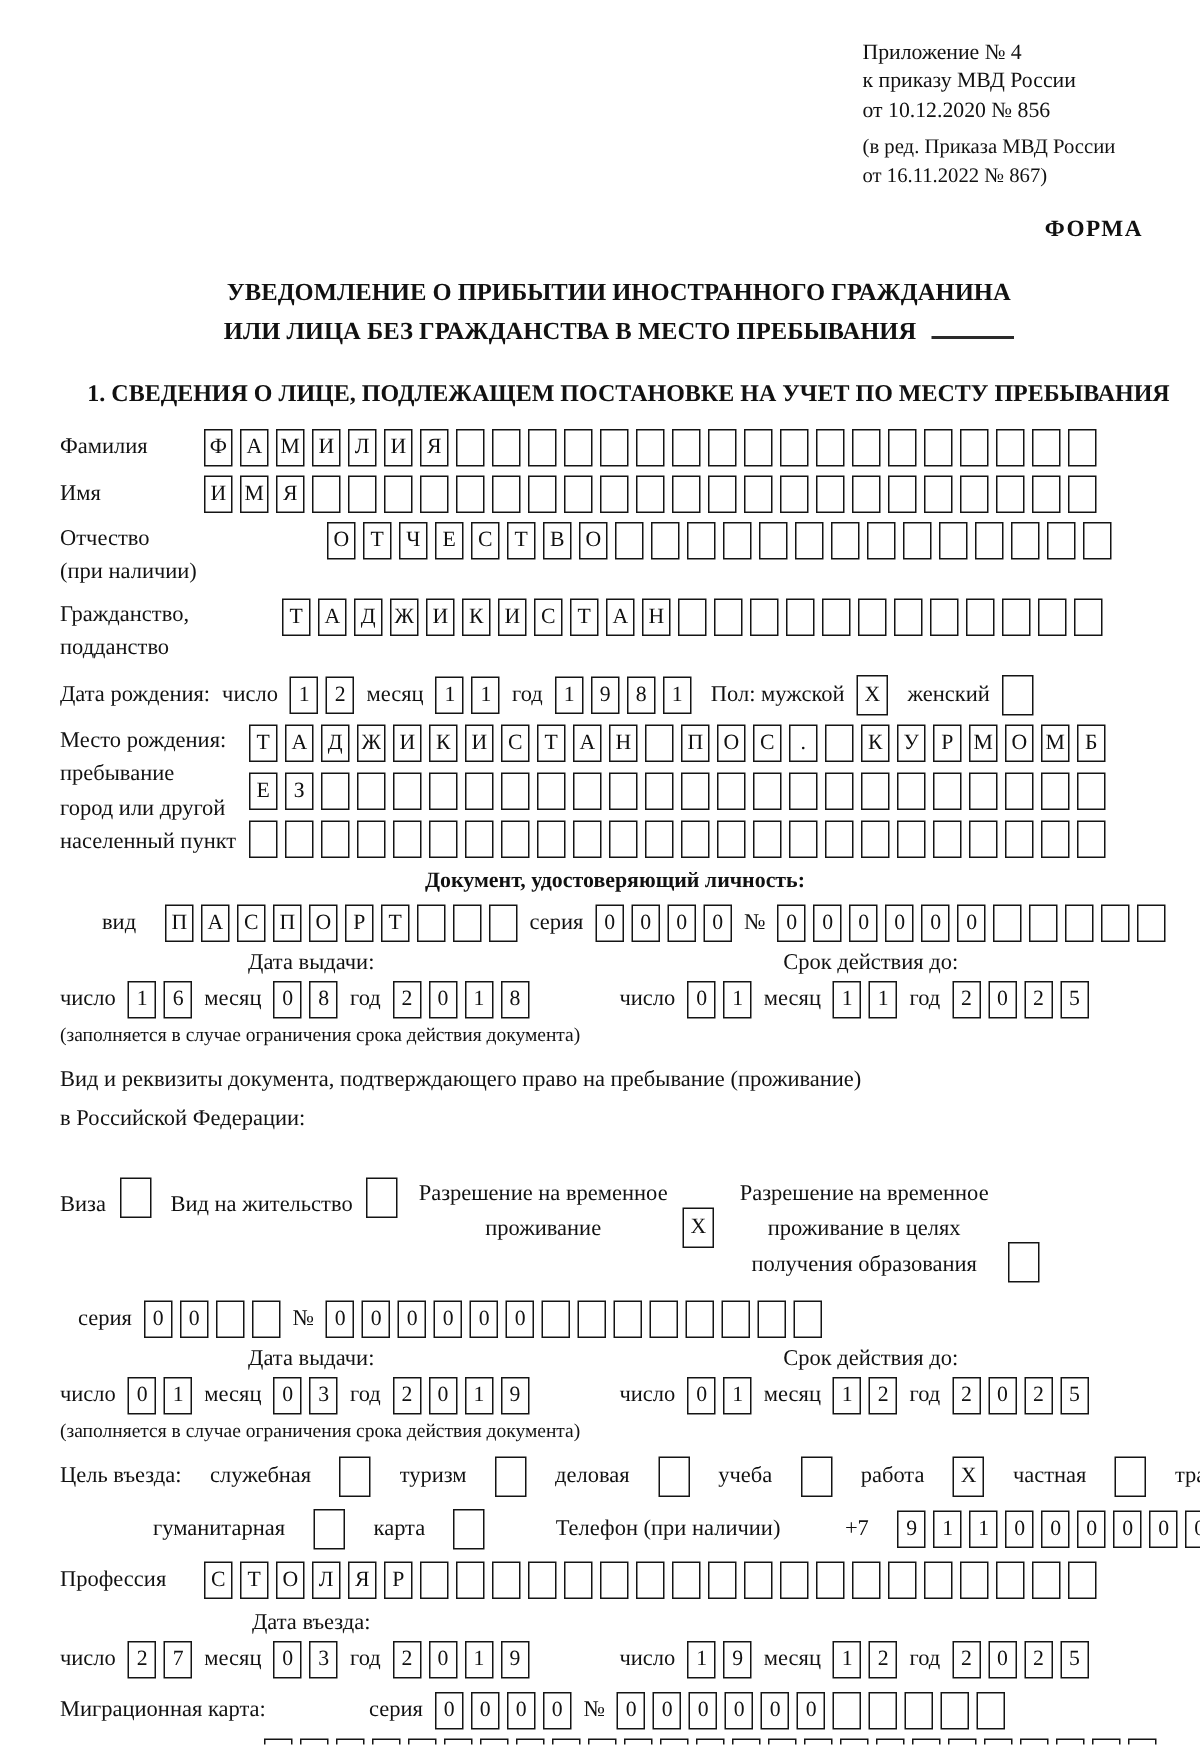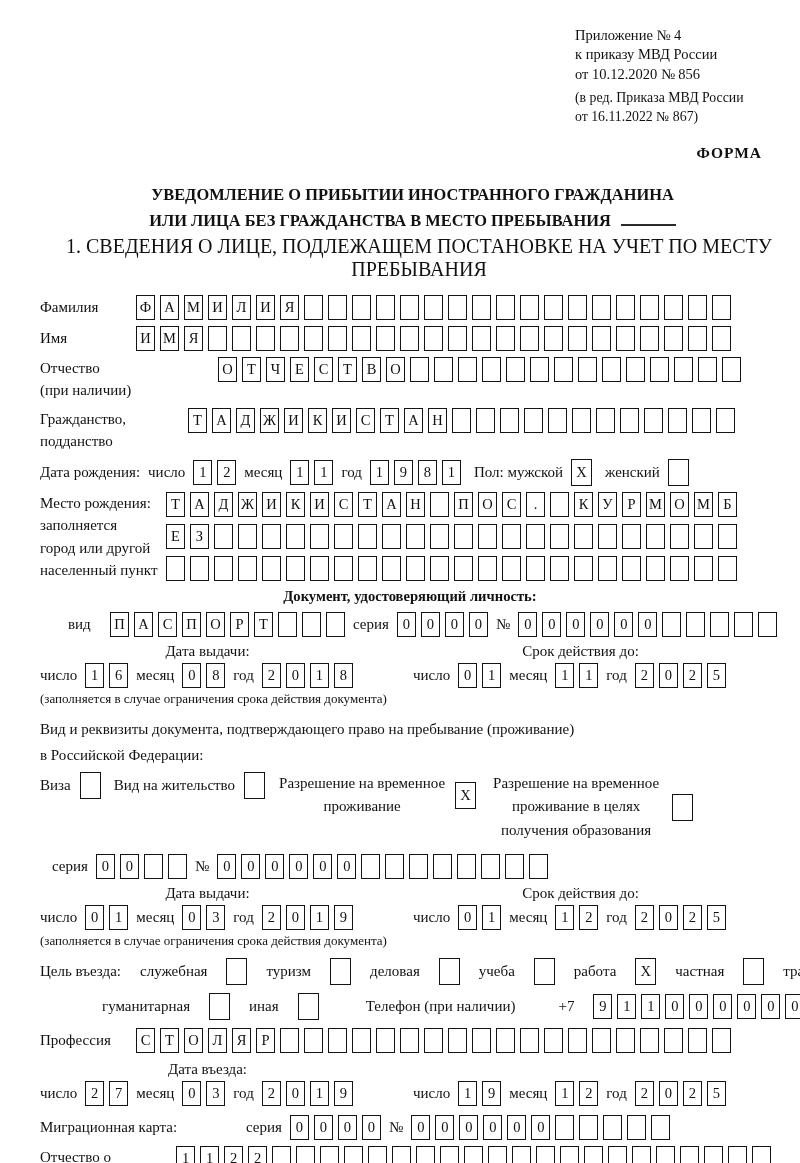--- a/index.html
+++ b/index.html
@@ -13,21 +13,21 @@
   .page { padding: 26px 0 0 40px; width: 800px; }
 
   
   .appendix { margin-left: 535px; width: 240px; font-size: 14.5px; line-height: 1.34; }
   .appendix .amend { margin-top: 5px; font-size: 13.8px; }
   .forma { margin: 18px 38px 0 0; text-align: right; font-weight: bold; font-size: 15.5px; letter-spacing: 1px; }
 
   .title { margin-top: 20px; width: 745px; text-align: center; font-weight: bold; font-size: 16.4px; line-height: 1.6; }
   .blank-line { display: inline-block; width: 55px; border-bottom: 2px solid #2a2a2a; margin-left: 10px; }
 
-  .sec-heading { margin-bottom: 14px; width: 758px; text-align: center; font-weight: normal; font-size: 20px; }
+  .sec-heading { margin-top: 19px; margin-bottom: 14px; width: 758px; text-align: center; font-weight: bold; font-size: 16px; }
 
   
   .cells { display: flex; column-gap: 5px; }
   .cell {
     flex: 0 0 19px; width: 19px; height: 25px;
     border: 1.6px solid #141414;
     display: flex; align-items: center; justify-content: center;
     font-size: 14.5px; background: #fff;
   }
   .checkbox {
@@ -55,21 +55,21 @@
   .dhl { width: 335px; text-align: center; }
   .dhr { width: 335px; margin-left: 38px; text-align: center; }
   .date-values { display: flex; align-items: center; }
   .dgroup { width: 335px; display: flex; align-items: center; column-gap: 8px; }
   .dgright { margin-left: 38px; }
   .note { width: 714px; font-size: 13px; margin: 3px 0 9px; }
 
   .intro { width: 745px; line-height: 1.75; font-size: 15px; }
 
   .optrow { display: flex; align-items: flex-start; column-gap: 13px; margin: 4px 0 12px; }
-  .opt { display: flex; align-items: center; column-gap: 9px; }
+  .opt { display: flex; align-items: flex-end; column-gap: 9px; margin-top: 22px; }
   .optlbl2 { width: 168px; text-align: center; line-height: 1.55; }
   .optlbl3 { width: 174px; text-align: center; line-height: 1.55; }
 
   .purpose-row { display: flex; align-items: center; column-gap: 19px; margin-bottom: 8px; white-space: nowrap; }
   .purpose-row2 { margin-left: 62px; margin-bottom: 8px; }
   .gap12 { margin-left: 5px; }
 </style>
 </head>
 <body>
 
@@ -242,21 +242,21 @@
       </div>
     <span class="dl gap12">Пол: мужской</span>
     <span class="checkbox">X</span>
     <span class="dl gap12">женский</span>
     <span class="checkbox"></span>
   </div>
 
   <div class="trow" style="margin-top:5px">
     <div class="lblcol w118">
       <div>Место рождения:</div>
-      <div>заполняется</div>
+      <div>пребывание</div>
       <div>город или другой</div>
       <div>населенный пункт</div>
     </div>
     <div class="stack">
       <div class="cells">
           <span class="cell">Т</span>
           <span class="cell">А</span>
           <span class="cell">Д</span>
           <span class="cell">Ж</span>
           <span class="cell">И</span>
@@ -529,21 +529,21 @@
     <span class="checkbox">X</span>
     <span>частная</span>
     <span class="checkbox"></span>
     <span>транзит</span>
     <span class="checkbox"></span>
   </div>
 
   <div class="purpose-row purpose-row2">
     <span>гуманитарная</span>
     <span class="checkbox"></span>
-    <span>иная</span>
+    <span>карта</span>
     <span class="checkbox"></span>
     <span class="gap12" style="margin-left:28px">Телефон (при наличии)</span>
     <span style="margin-left:24px">+7</span>
     <div class="cells">
         <span class="cell">9</span>
         <span class="cell">1</span>
         <span class="cell">1</span>
         <span class="cell">0</span>
         <span class="cell">0</span>
         <span class="cell">0</span>

